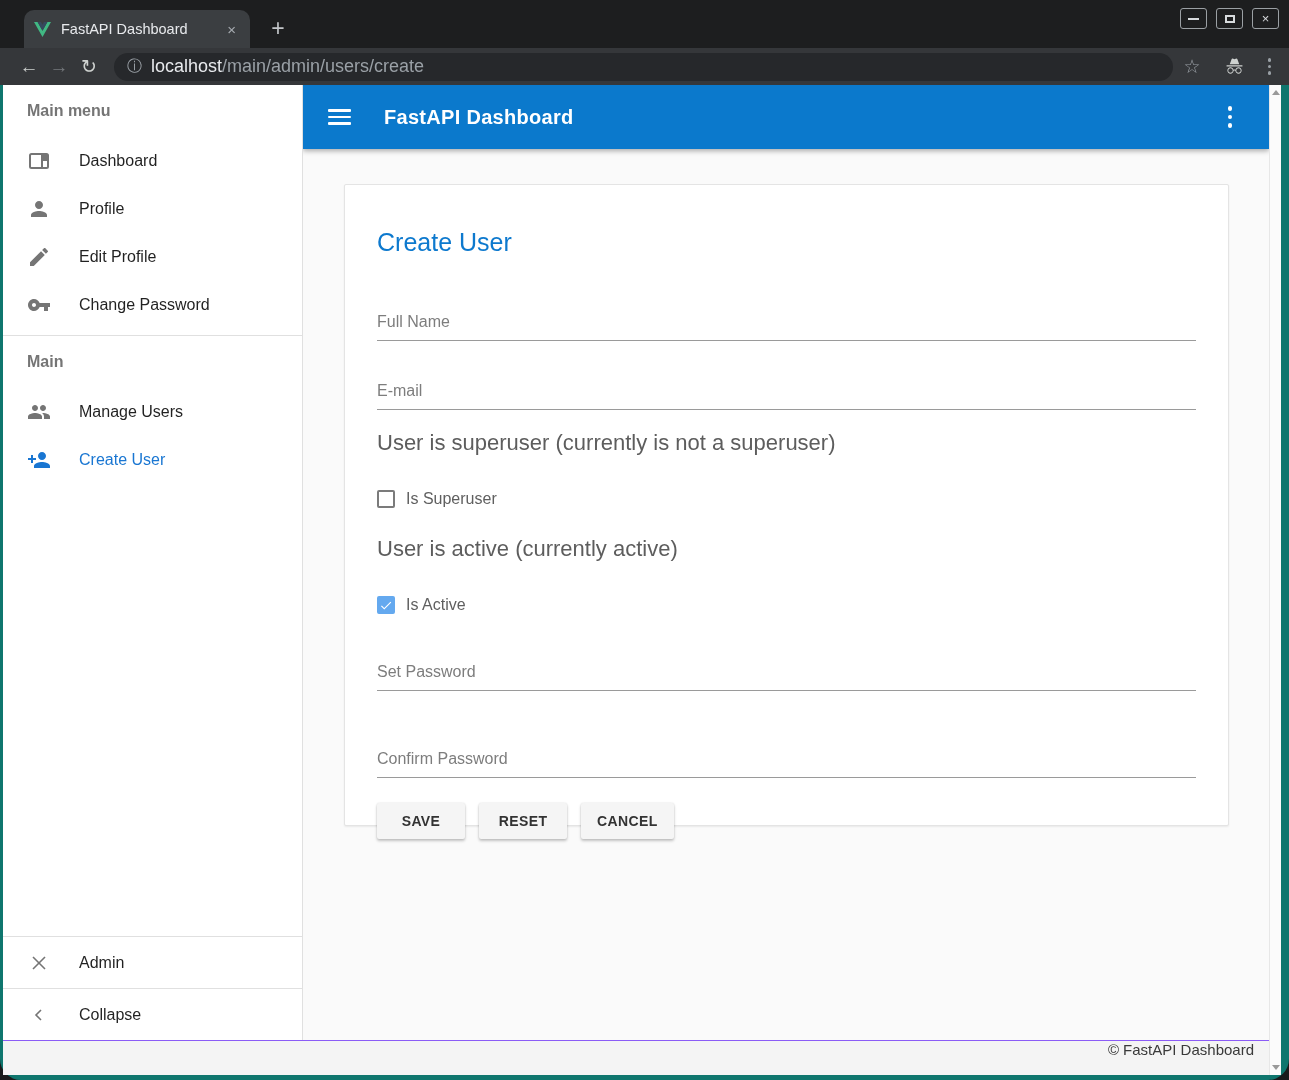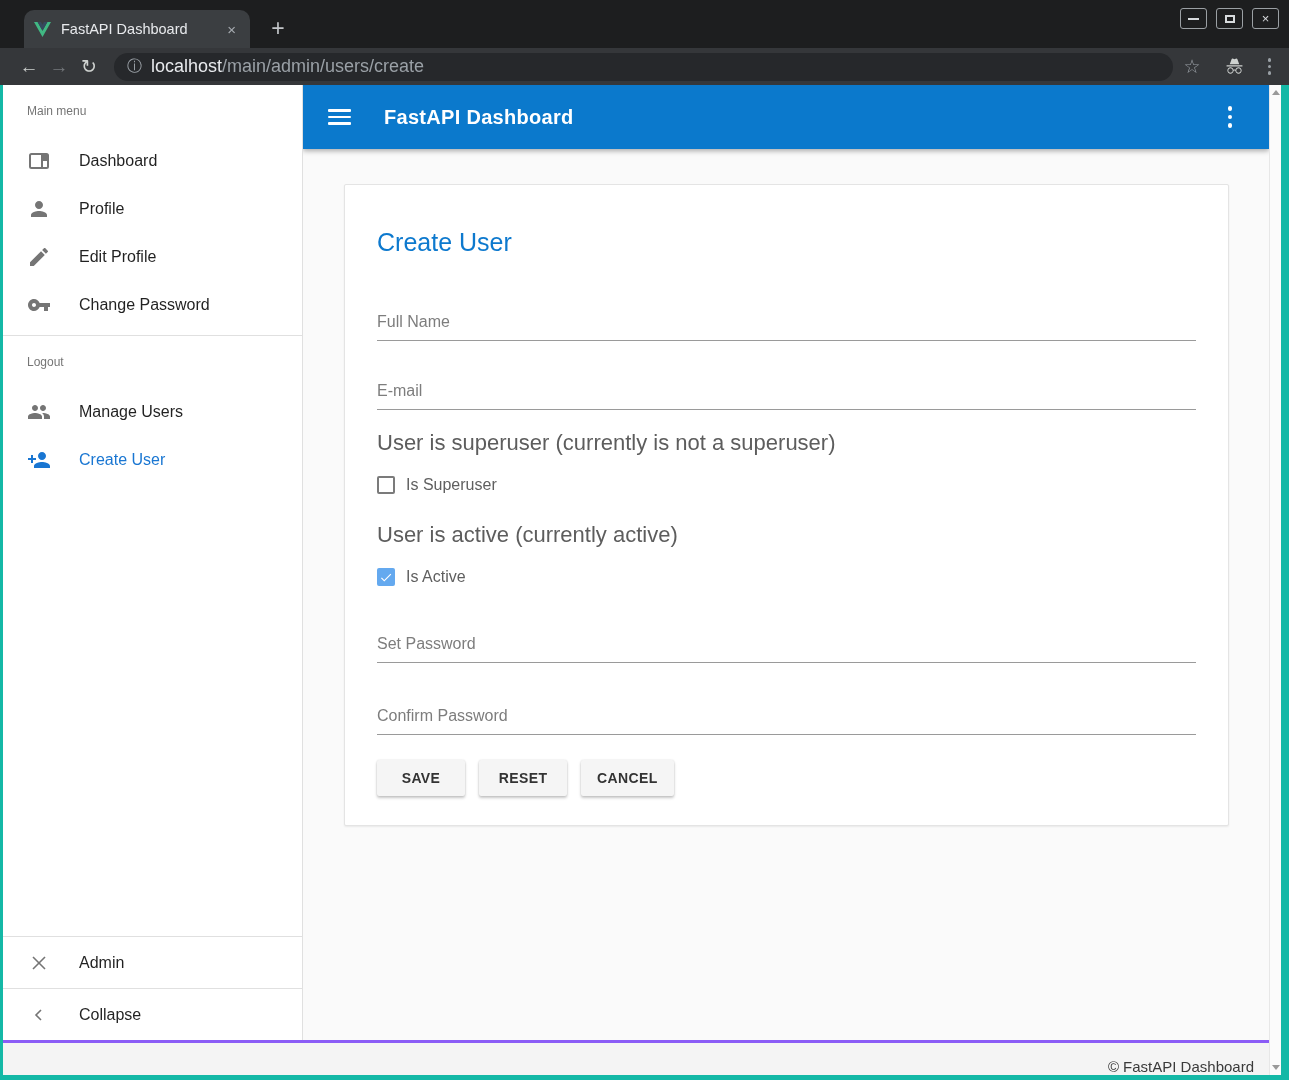--- a/index.html
+++ b/index.html
@@ -1,20 +1,20 @@
 <!DOCTYPE html>
 <html><head>
 <meta charset="utf-8">
 <style>
   * { margin:0; padding:0; box-sizing:border-box; }
   html,body { width:1289px; height:1080px; overflow:hidden;
     font-family:"Liberation Sans", sans-serif; background:#1a1b1c; }
 
   
-  .window { position:fixed; inset:0; background:#14b8a6; }
+  .window { position:fixed; inset:0; background:#0f766e;border-radius:21px; }
   .titlebar { position:relative; height:48px; background:#1d1e1f; }
   .tab { position:absolute; left:24px; top:10px; width:226px; height:38px;
     background:#3b3e41; border-radius:10px 10px 0 0;
     display:flex; align-items:center; padding:0 10px; cursor:default; }
   .favicon { width:17px; height:15px; flex:0 0 auto; }
   .tab-title { margin-left:10px; font-size:14.5px; color:#e8eaed; flex:1;
     white-space:nowrap; overflow:hidden; }
   .tab-close { color:#a6abb0; font-size:15px; padding:0 4px; }
   .newtab { position:absolute; left:264px; top:14px; color:#c3c6c9;
     font-size:23px; line-height:28px; width:28px; text-align:center; }
@@ -50,21 +50,21 @@
   .sb-up, .sb-down { position:absolute; left:1.5px; width:0; height:0;
     border-left:4px solid transparent; border-right:4px solid transparent; }
   .sb-up { top:5px; border-bottom:5px solid #999; }
   .sb-down { bottom:5px; border-top:5px solid #999; }
 
   
   .sidebar { position:absolute; left:0; top:0; bottom:35px; width:300px;
     background:#fff; border-right:1px solid #e0e0e0;
     display:flex; flex-direction:column; z-index:3; }
   .subheader { height:52px; display:flex; align-items:center; padding:0 24px;
-    font-size:12px; color:#757575; }
+    font-size:16px; color:#757575;font-weight:bold; }
   .nav-item { height:48px; display:flex; align-items:center; padding:0 24px;
     font-size:16px; color:rgba(0,0,0,.87); cursor:pointer; }
   .nav-item .ico { width:24px; height:24px; margin-right:28px; flex:0 0 auto; }
   .nav-item.active { color:#1976d2; }
   .divider { height:1px; background:#e0e0e0; }
   .divider.gap { margin-top:6px; }
   .sidebar-bottom { margin-top:auto; }
   .sidebar-bottom .nav-item { height:51px; }
 
   
@@ -84,40 +84,40 @@
   .card { position:absolute; left:41px; top:35px; width:885px; height:642px;
     background:#fff; border:1px solid #e4e4e4; border-radius:2px;
     box-shadow:0 1px 2px rgba(0,0,0,.07); padding:36px 32px; }
   .card-title { color:#0d79ce; font-size:25px; font-weight:400;
     margin-top:4px; line-height:34px; }
   .tfield input { width:100%; border:none; outline:none; background:transparent;
     border-bottom:1px solid #9a9a9a; font-size:16px; padding:2px 0 9px;
     color:rgba(0,0,0,.87); font-family:"Liberation Sans", sans-serif; }
   .tfield input::placeholder { color:#7d7d7d; opacity:1; }
   .f1 { margin-top:52px;text-decoration:underline; } .f2 { margin-top:39px; }
-  .f3 { margin-top:44px; } .f4 { margin-top:42px; }
+  .f3 { margin-top:44px; } .f4 { margin-top:57px; }
   .note { margin-top:21px; font-size:22px; color:#5d5d5d; line-height:24px; }
   .note.n2 { margin-top:26px; }
-  .cb-row { margin-top:18px; display:flex; align-items:center; height:24px; }
+  .cb-row { margin-top:32px; display:flex; align-items:center; height:24px; }
   .cb { width:18px; height:18px; border:2px solid #7b7b7b; border-radius:2px;
     display:flex; align-items:center; justify-content:center; }
   .cb.checked { background:#64a9ef; border-color:#64a9ef; }
   .cb svg { width:15px; height:15px; }
   .cb-label { margin-left:11px; font-size:16px; color:#5f5f5f; }
   .btn-row { margin-top:25px; display:flex; }
   .btn { height:36px; min-width:88px; padding:0 16px; margin-right:14px;
     background:#f5f5f5; border:none; border-radius:2px;
     box-shadow:0 2px 3px rgba(0,0,0,.22), 0 0 2px rgba(0,0,0,.12);
     font-size:14px; font-weight:600; letter-spacing:.4px; color:#333;
     font-family:"Liberation Sans", sans-serif; cursor:pointer; }
 
   
   .footer { position:absolute; left:0; right:12px; bottom:0; height:35px;
-    background:#f4f4f4; border-top:3px solid #8b5cf6;
-    display:flex; align-items:flex-end; justify-content:flex-end;
+    background:#f4f4f4; border-top:1px solid #8b5cf6;
+    display:flex; align-items:flex-start; justify-content:flex-end;
     padding-right:15px; font-size:15px; color:#3a3a3a; z-index:4; }
 </style>
 </head>
 <body>
 
 <div class="window">
 
   <div class="titlebar">
     <div class="tab">
       <svg class="favicon" viewBox="0 0 16 14">
@@ -191,21 +191,21 @@
       </div>
 
       <div class="nav-item">
         <svg class="ico" viewBox="0 0 24 24" fill="#757575">
           <path d="M12.65 10C11.83 7.67 9.61 6 7 6c-3.31 0-6 2.69-6 6s2.69 6 6 6c2.61 0 4.83-1.67 5.65-4H17v4h4v-4h2v-4H12.65zM7 14c-1.1 0-2-.9-2-2s.9-2 2-2 2 .9 2 2-.9 2-2 2z"></path>
         </svg>
         <span>Change Password</span>
       </div>
 
       <div class="divider gap"></div>
-      <div class="subheader">Logout</div>
+      <div class="subheader">Main</div>
 
       <div class="nav-item">
         <svg class="ico" viewBox="0 0 24 24" fill="#757575">
           <path d="M16 11c1.66 0 2.99-1.34 2.99-3S17.66 5 16 5c-1.66 0-3 1.34-3 3s1.34 3 3 3zm-8 0c1.66 0 2.99-1.34 2.99-3S9.66 5 8 5C6.34 5 5 6.34 5 8s1.34 3 3 3zm0 2c-2.33 0-7 1.17-7 3.5V19h14v-2.5c0-2.33-4.67-3.5-7-3.5zm8 0c-.29 0-.62.02-.97.05 1.16.84 1.97 1.97 1.97 3.45V19h6v-2.5c0-2.33-4.67-3.5-7-3.5z"></path>
         </svg>
         <span>Manage Users</span>
       </div>
 
       <div class="nav-item active">
         <svg class="ico" viewBox="0 0 24 24" fill="#1976d2">

